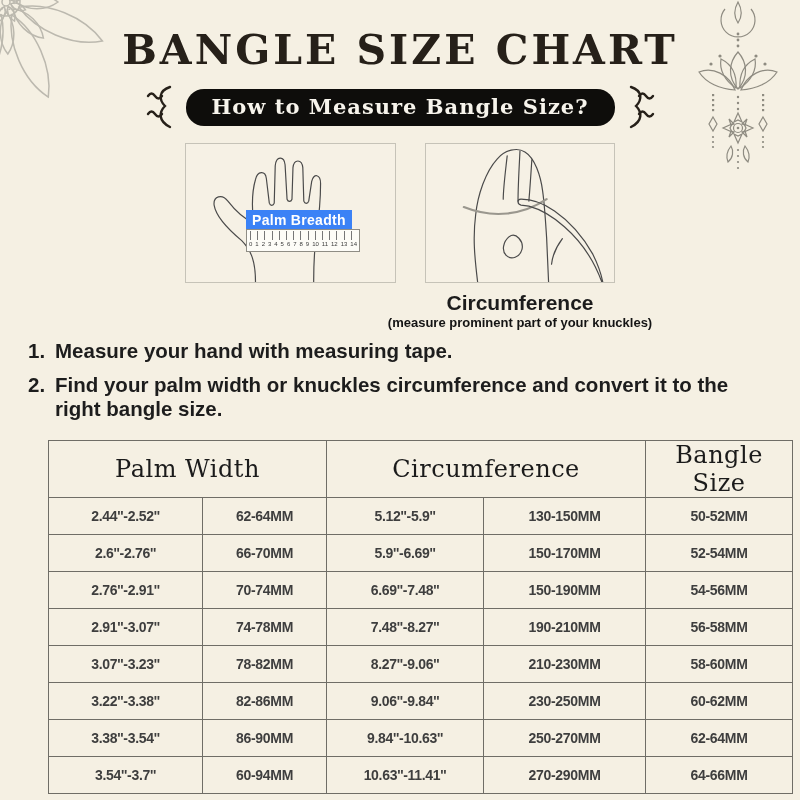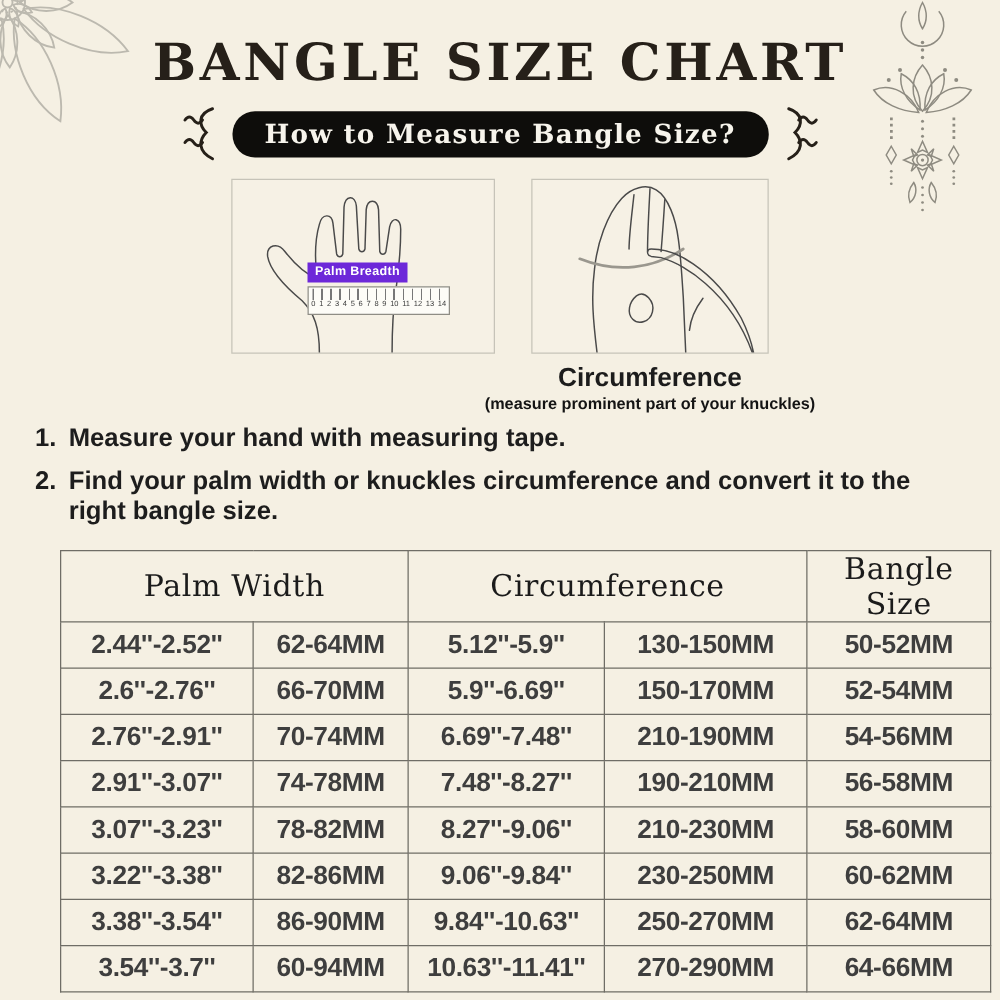--- a/index.html
+++ b/index.html
@@ -20,22 +20,22 @@
   .pill { background:#0e0d0b; color:#f7f4ec; border-radius:18px; padding:5px 26px 7px;
           font-family:"DejaVu Serif", serif; font-weight:bold; font-size:21px; letter-spacing:1px; }
   .flourish { width:30px; height:46px; }
 
   
   .box { position:absolute; top:143px; height:140px; border:1px solid #c6c3b8; background:#f6f1e5; }
   .box-width { left:185px; width:211px; }
   .box-circ { left:425px; width:190px; }
   .box svg.hand { position:absolute; left:0; top:0; width:100%; height:100%; }
 
-  .ruler-label { position:absolute; left:60px; top:66px; background:#6d28d9; color:#fff;
-                 font-size:10px; font-weight:bold; padding:2px 6px 3px; letter-spacing:.3px; }
+  .ruler-label { position:absolute; left:60px; top:66px; background:#3b82f6; color:#fff;
+                 font-size:14px; font-weight:bold; padding:2px 6px 3px; letter-spacing:.3px; }
   .ruler { position:absolute; left:60px; top:85px; width:114px; height:23px;
            background:#fdfcf7; border:1px solid #8f8d85; }
   .ruler-ticks { height:9px; margin:1px 3px 0;
        background:repeating-linear-gradient(90deg,#777 0,#777 1px,transparent 1px,transparent 7.2px); }
   .ruler-numbers { display:flex; justify-content:space-between; padding:1px 2px 0;
                    font-size:6px; color:#3b3b3b; line-height:1; }
 
   .caption { position:absolute; top:291px; text-align:center; font-size:21px; font-weight:600; color:#1c1c1c; }
   .caption-width { left:185px; width:211px; }
   .caption-circ { left:375px; width:290px; }
@@ -46,21 +46,21 @@
   .instr-item { position:relative; padding-left:27px; font-size:20.5px; font-weight:600;
                 color:#1d1d1d; line-height:1.18; margin-bottom:10px; }
   .instr-num { position:absolute; left:0; top:0; }
 
   
   table.size-table { position:absolute; top:440px; left:28px; width:744px;
                      border-collapse:collapse; table-layout:fixed;margin-left:20px; }
   .size-table th, .size-table td { border:1px solid #6f6d66; text-align:center; vertical-align:middle; }
   .size-table th { height:46px; font-family:"DejaVu Serif", serif; font-weight:500;
                    font-size:24px; color:#1b1b1b; letter-spacing:.5px; }
-  .size-table td { height:37px; font-size:21px; font-weight:bold; color:#3e3e3e; letter-spacing:-.3px; }
+  .size-table td { height:37px; font-size:14px; font-weight:bold; color:#3e3e3e; letter-spacing:-.3px; }
 
   svg .ln { fill:none; stroke:#4a4a4a; stroke-width:1.2; stroke-linecap:round; stroke-linejoin:round; }
   svg .deco { fill:none; stroke:#bcb9af; stroke-width:1.5; }
   svg .lot { fill:none; stroke:#8e8b81; stroke-width:1.2; }
   svg .lotf { fill:#8e8b81; stroke:none; }
   svg .ink { fill:none; stroke:#262019; stroke-width:2.4; stroke-linecap:round; }
   svg .tape { fill:none; stroke:#9a978e; stroke-width:2.2; stroke-linecap:round; }
 </style>
 </head>
 <body>
@@ -250,21 +250,21 @@
           <td>2.6''-2.76''</td>
           <td>66-70MM</td>
           <td>5.9''-6.69''</td>
           <td>150-170MM</td>
           <td>52-54MM</td>
         </tr>
         <tr>
           <td>2.76''-2.91''</td>
           <td>70-74MM</td>
           <td>6.69''-7.48''</td>
-          <td>210-190MM</td>
+          <td>150-190MM</td>
           <td>54-56MM</td>
         </tr>
         <tr>
           <td>2.91''-3.07''</td>
           <td>74-78MM</td>
           <td>7.48''-8.27''</td>
           <td>190-210MM</td>
           <td>56-58MM</td>
         </tr>
         <tr>

